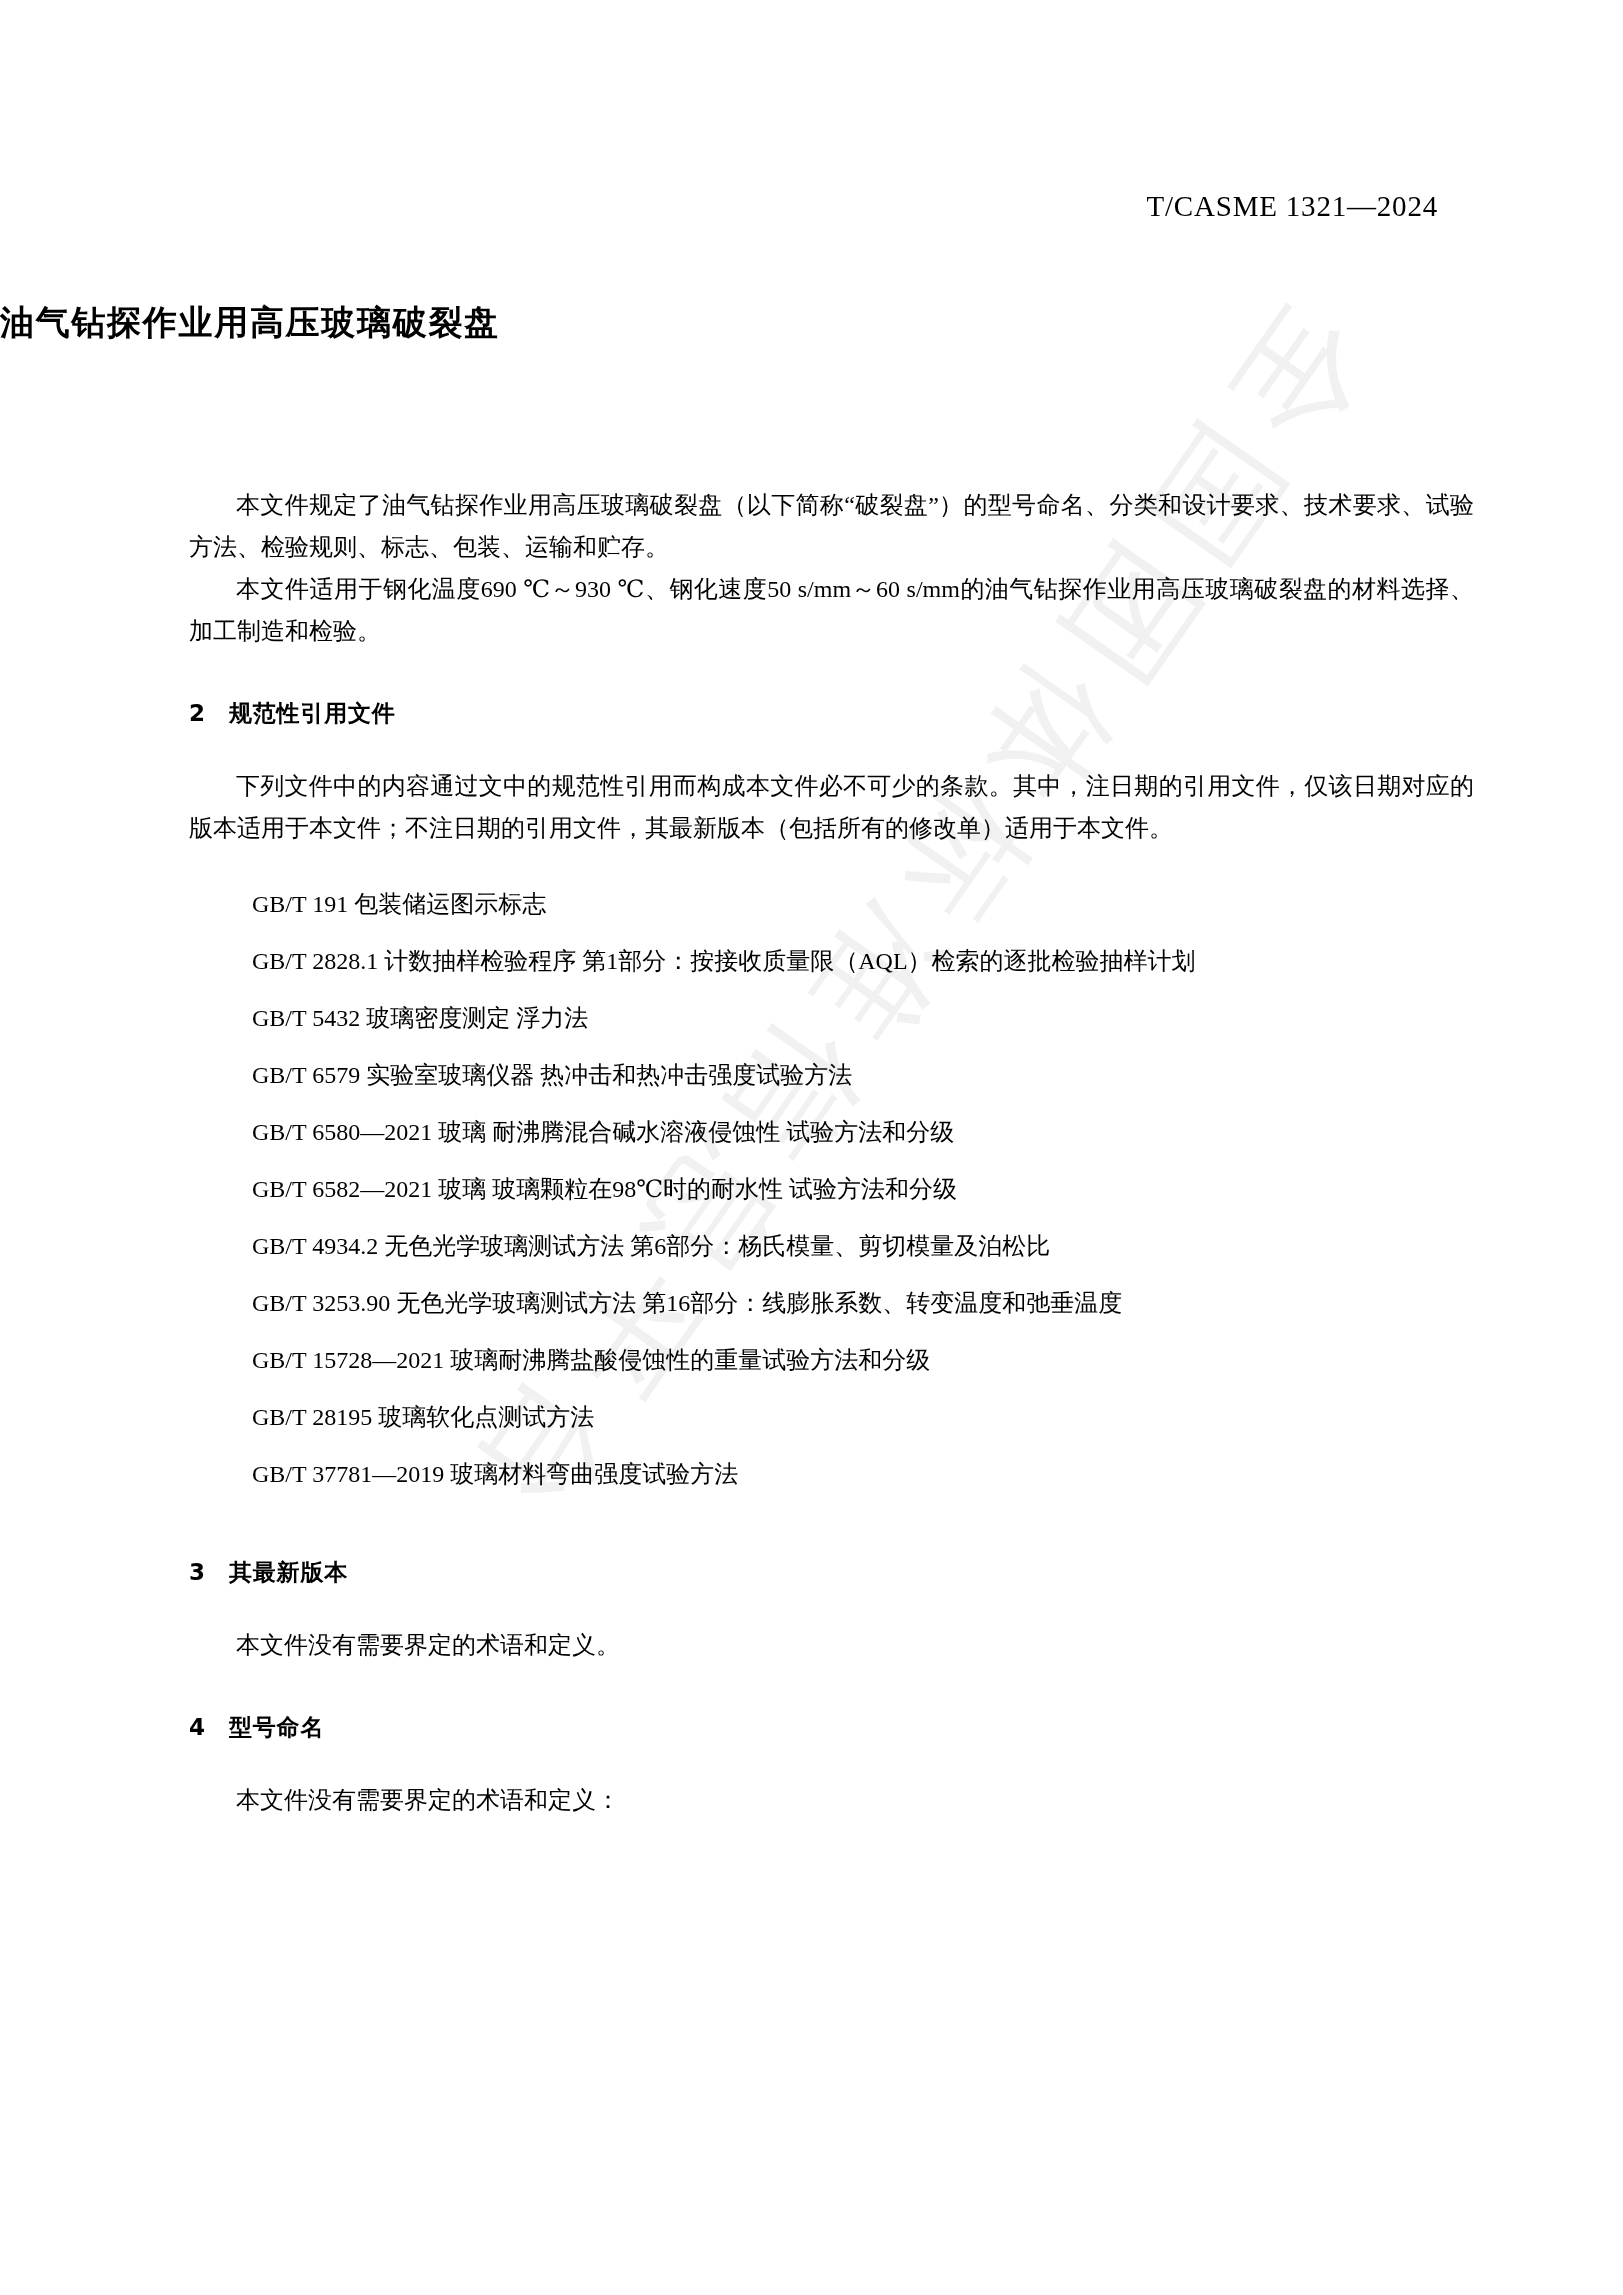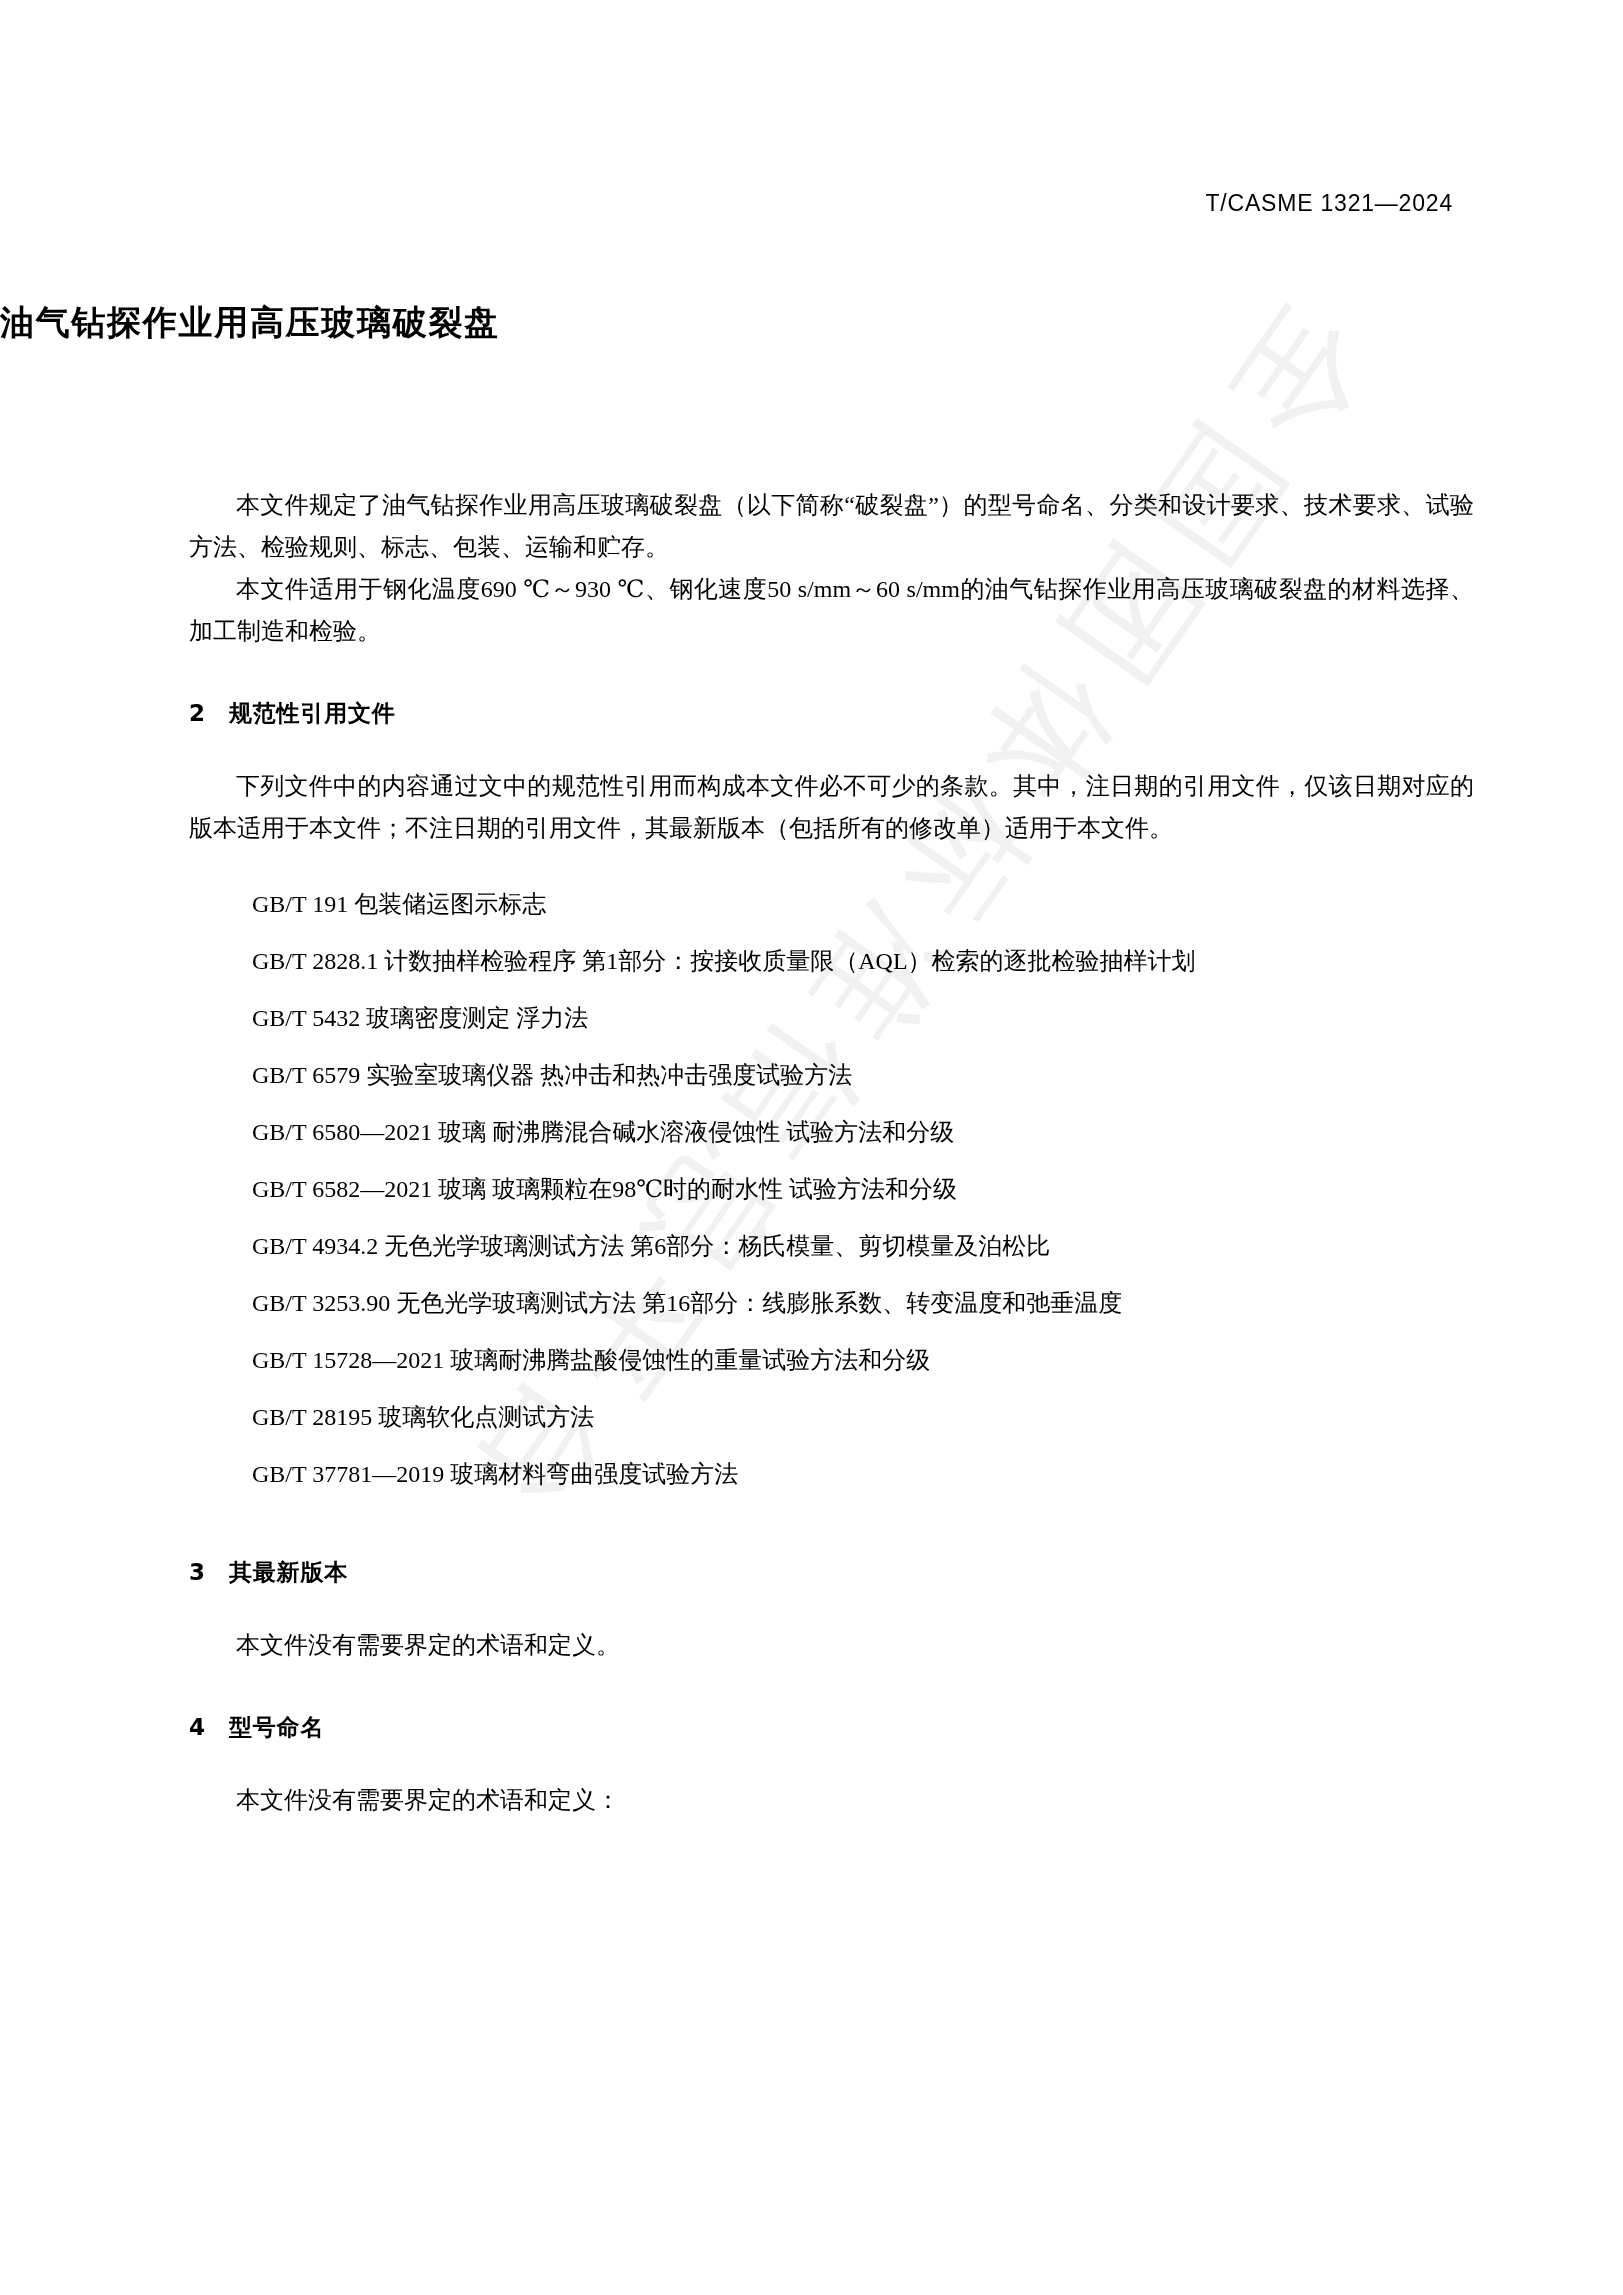--- a/index.html
+++ b/index.html
@@ -44,24 +44,24 @@
     transform: rotate(125deg);
   }
   .content {
     position: relative;
     z-index: 2;
     padding: 0;
   }
   .header {
     position: absolute;
     top: 190px;
-    right: 170px;
-    font-size: 23px;
+    right: 185px;
+    font-size: 29px;
     letter-spacing: 0.8px;
-    font-family: Liberation Sans, sans-serif;
+    font-family: Liberation Serif, serif;
     white-space: nowrap;
   }
   .doc-title {
     position: absolute;
     top: 300px;
     left: 0;
     width: 100%;
     font-size: 34px;
     font-weight: bold;
     font-family: "DejaVu Sans", "Liberation Sans", sans-serif;

